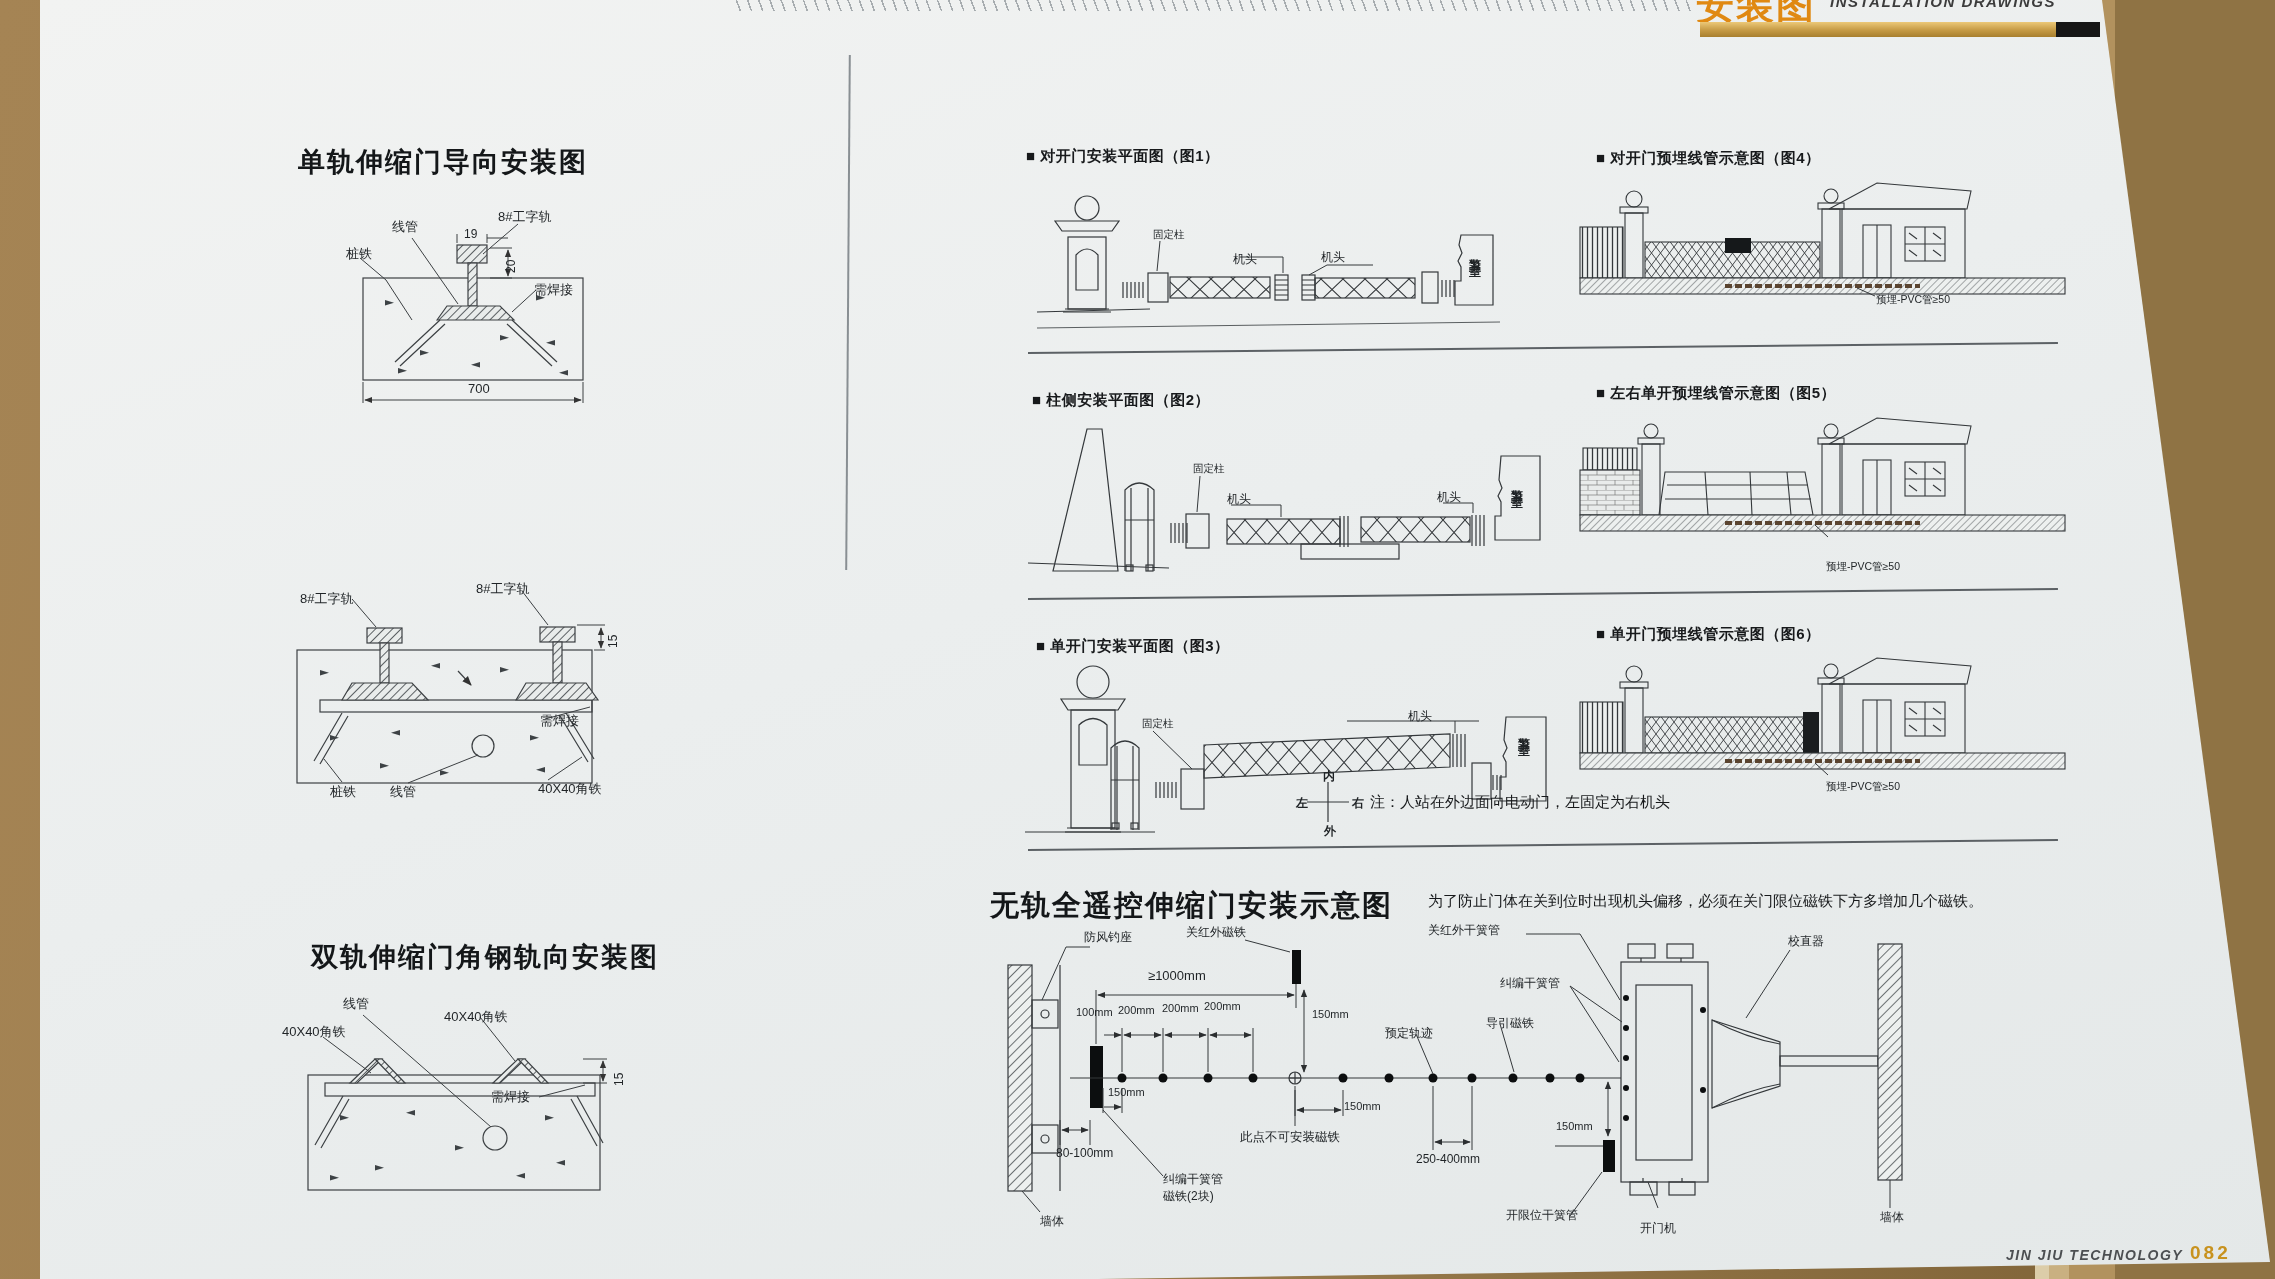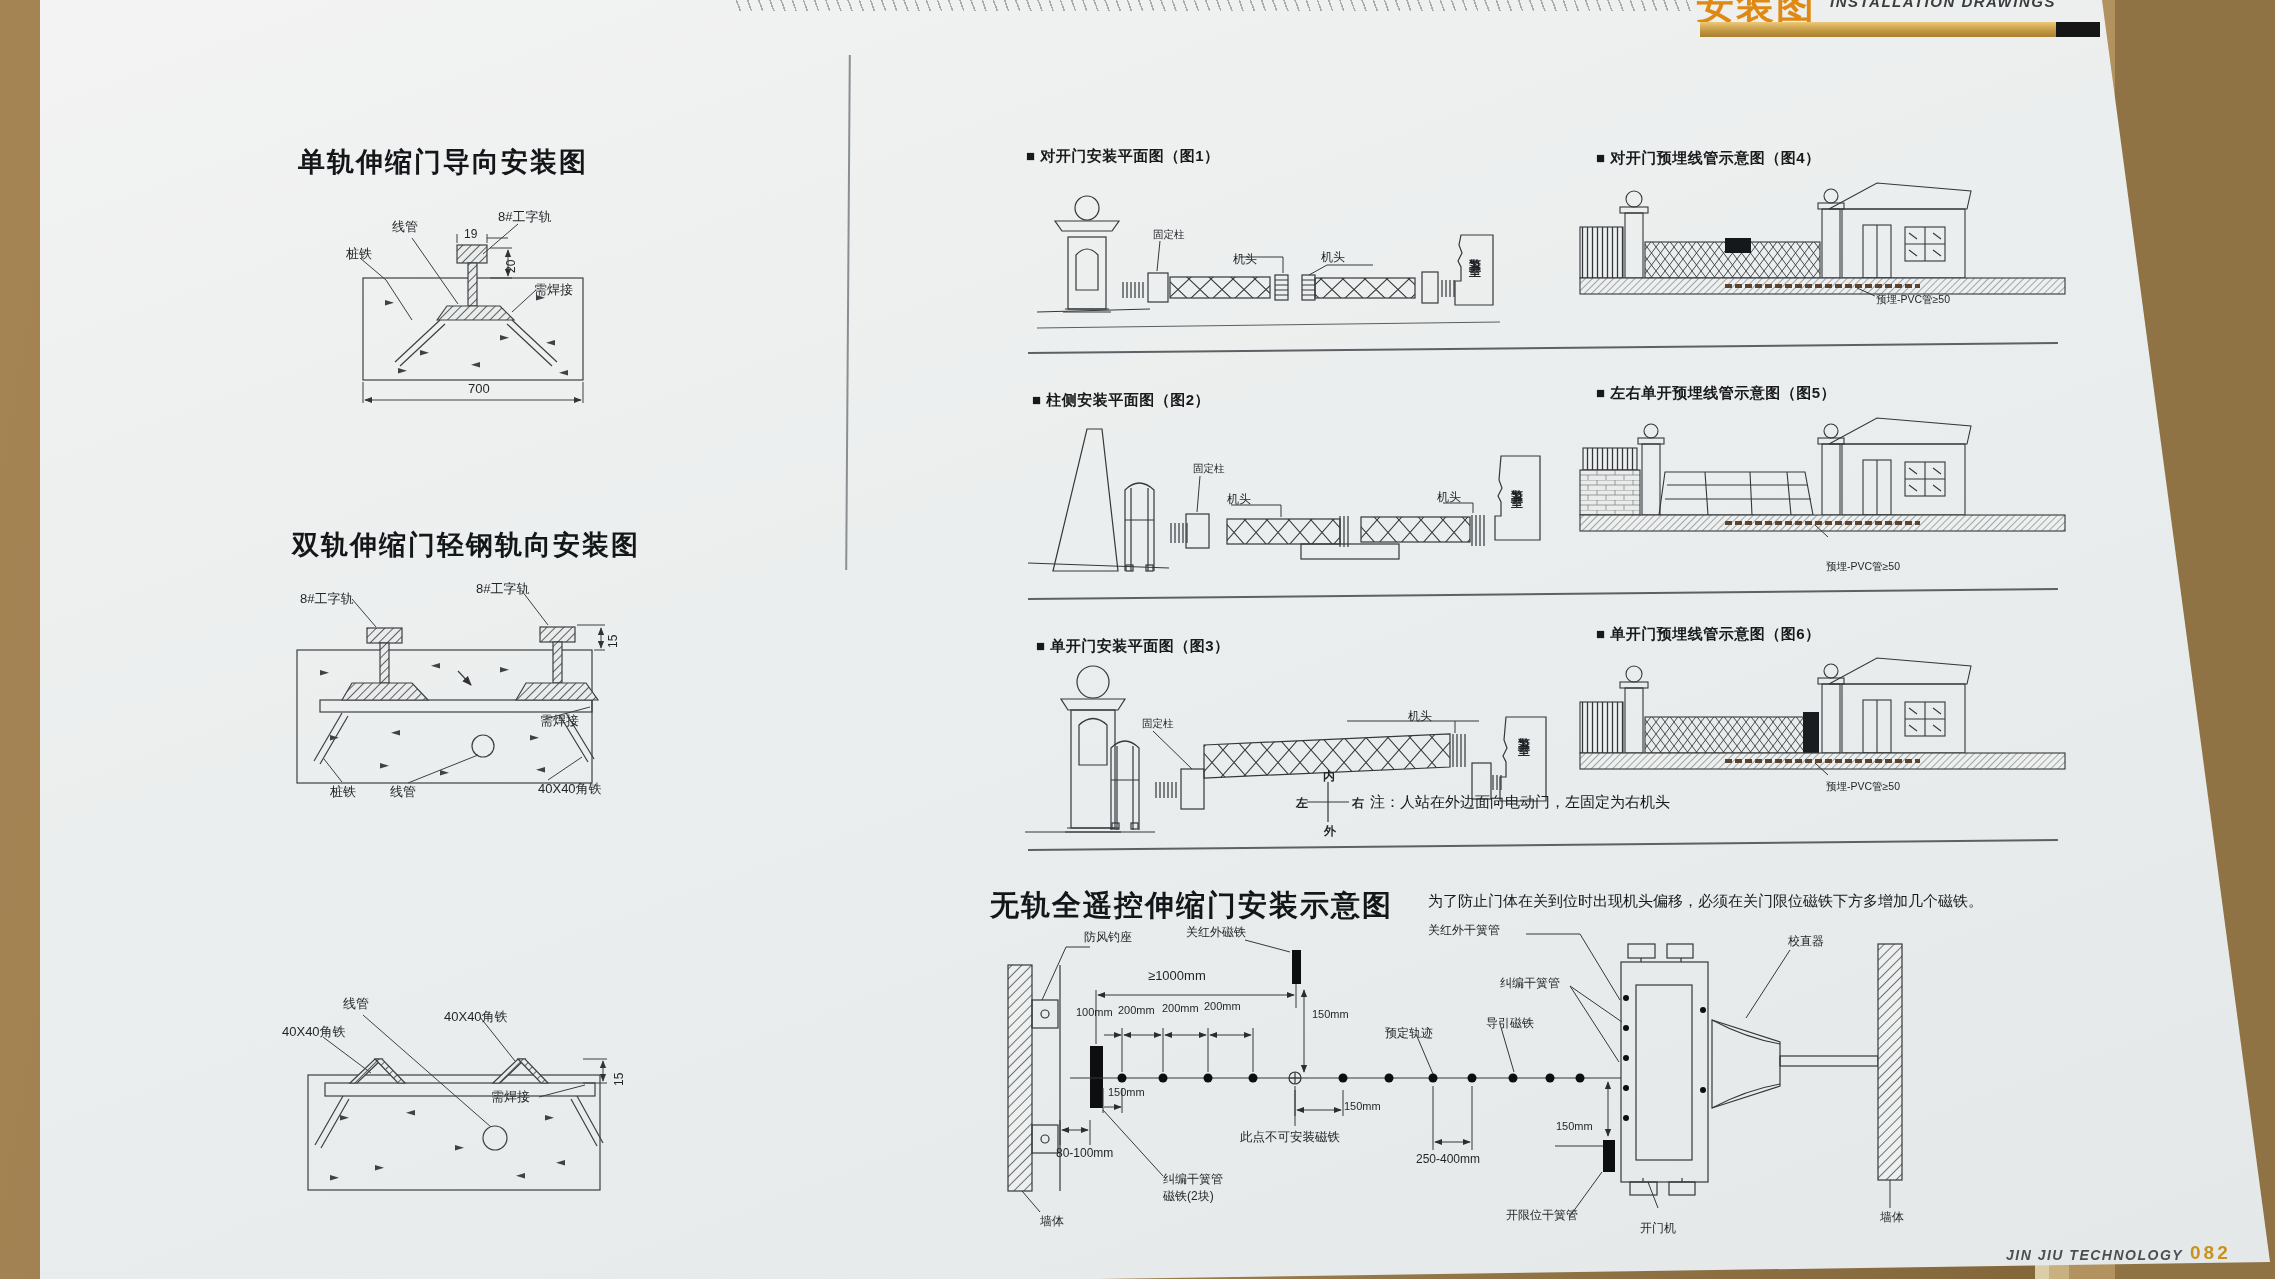--- a/index.html
+++ b/index.html
@@ -113,21 +113,20 @@
       </g>
     </svg>
     <div class="lbl" style="left:352px;top:219px;font-size:13px;">线管</div>
     <div class="lbl" style="left:458px;top:209px;font-size:13px;">8#工字轨</div>
     <div class="lbl" style="left:306px;top:246px;font-size:13px;">桩铁</div>
     <div class="lbl" style="left:494px;top:282px;font-size:13px;">需焊接</div>
     <div class="lbl" style="left:424px;top:227px;">19</div>
     <div class="lbl rot" style="left:464px;top:273px;">20</div>
     <div class="lbl" style="left:428px;top:381px;font-size:13px;">700</div>
 
-    <div class="t-big" style="left:252px;top:527px;">双轨伸缩门轻钢轨向安装图</div>
 
     <svg style="left:250px;top:595px;" width="320" height="205" viewBox="0 0 320 205">
       <defs>
         <pattern id="d2h" width="6" height="6" patternUnits="userSpaceOnUse" patternTransform="rotate(45)">
           <rect width="6" height="6" fill="#e9eceb"></rect>
             <line x1="0" y1="0" x2="0" y2="6" stroke="#41464a" stroke-width="1.7"></line>
         </pattern>
         <marker id="d2a" viewBox="0 0 10 10" refX="9" refY="5" markerWidth="8" markerHeight="8" orient="auto-start-reverse">
             <path d="M0 1L10 5L0 9z" fill="#333"></path>
           </marker>
@@ -176,20 +175,21 @@
       </g>
     </svg>
     <div class="lbl" style="left:260px;top:591px;font-size:13px;">8#工字轨</div>
     <div class="lbl" style="left:436px;top:581px;font-size:13px;">8#工字轨</div>
     <div class="lbl rot" style="left:566px;top:648px;">15</div>
     <div class="lbl" style="left:500px;top:713px;font-size:13px;">需焊接</div>
     <div class="lbl" style="left:290px;top:784px;font-size:13px;">桩铁</div>
     <div class="lbl" style="left:350px;top:784px;font-size:13px;">线管</div>
     <div class="lbl" style="left:498px;top:781px;font-size:13px;">40X40角铁</div>
 
+    <div class="t-big" style="left:271px;top:939px;">双轨伸缩门角钢轨向安装图</div>
 
     <svg style="left:255px;top:1015px;" width="320" height="190" viewBox="0 0 320 190">
       <defs>
         <pattern id="d3h" width="6" height="6" patternUnits="userSpaceOnUse" patternTransform="rotate(45)">
           <rect width="6" height="6" fill="#e9eceb"></rect>
             <line x1="0" y1="0" x2="0" y2="6" stroke="#41464a" stroke-width="1.7"></line>
         </pattern>
         <marker id="d3a" viewBox="0 0 10 10" refX="9" refY="5" markerWidth="8" markerHeight="8" orient="auto-start-reverse">
             <path d="M0 1L10 5L0 9z" fill="#333"></path>
           </marker>

